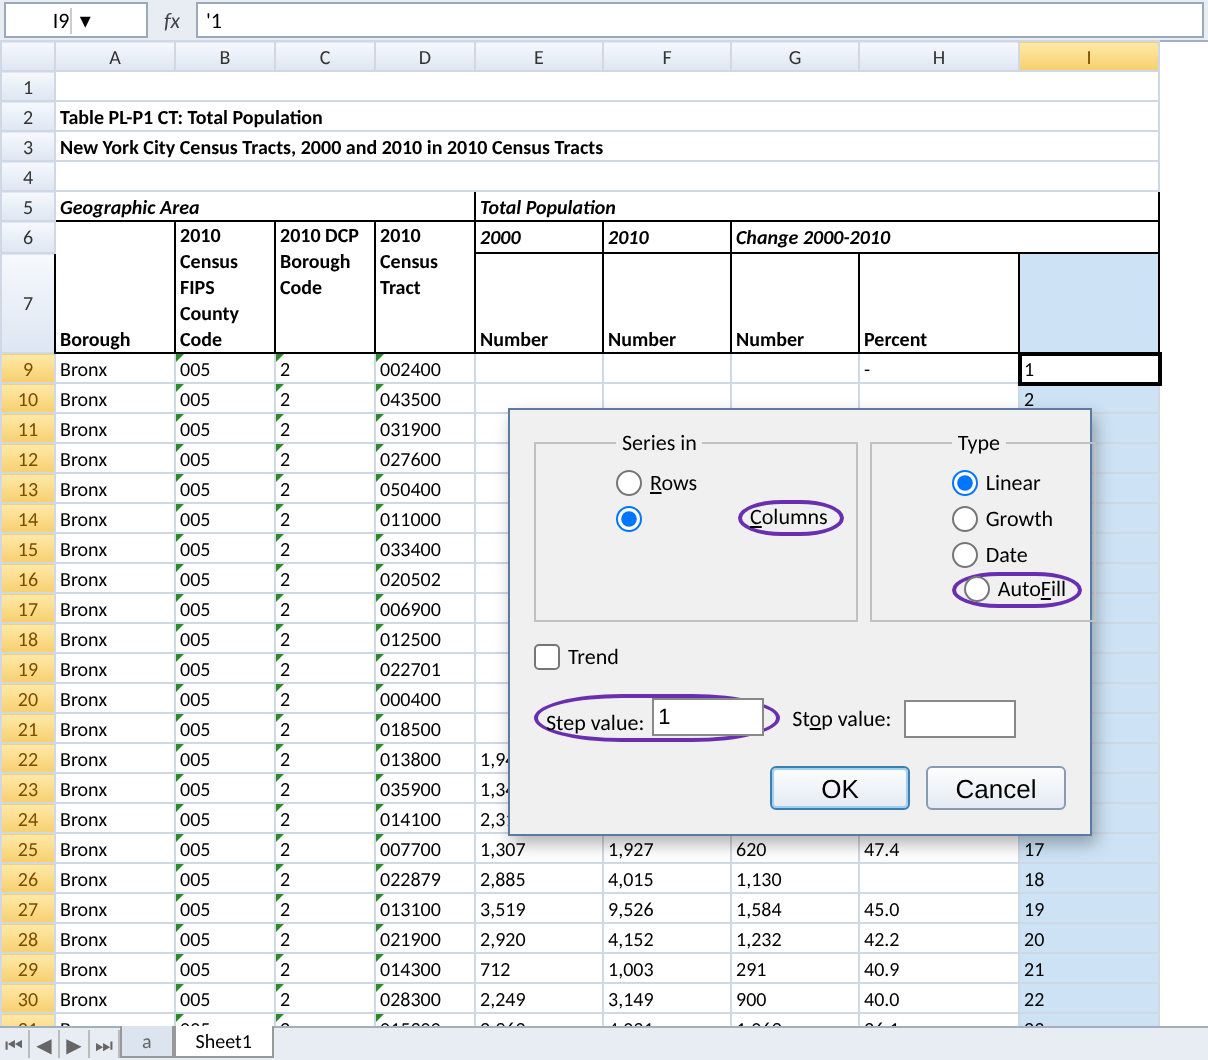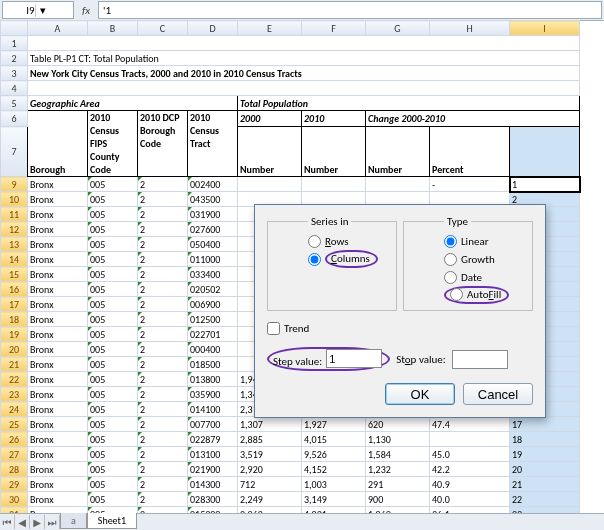--- a/index.html
+++ b/index.html
@@ -93,21 +93,21 @@
   }
   .merged {
     text-align: center;
     font-weight: bold;
     font-style: italic;
   }
   .hdrcell {
     font-weight: bold;
     border: 1px solid #000 !important;
   }
-  .title1 { font-weight: normal; font-size: 12px; margin-top: 48px; }
+  .title1 { font-weight: bold; font-size: 12px; margin-top: 48px; }
   .title2 { font-weight: bold; font-size: 11px; }
   .num { text-align: right; }
   .gmark {
     position: relative;
   }
   .gmark::before {
     content: "";
     position: absolute;
     left: 0;
     top: 0;
@@ -230,20 +230,21 @@
     margin: 0;
   }
   .radio-row.disabled, .radio-row.disabled label {
     color: #9a9a9a;
   }
   .circled {
     display: inline-block;
     border: 2px solid #6a2fb0;
     border-radius: 50%/60%;
     padding: 0 6px 1px 4px;
+    margin-left: 44px;
   }
   .circled-wide {
     display: inline-flex;
     align-items: flex-end;
     border: 2px solid #6a2fb0;
     border-radius: 50%/70%;
     padding: 0 6px 1px 4px;
     gap: 4px;
   }
   .vals-row {

